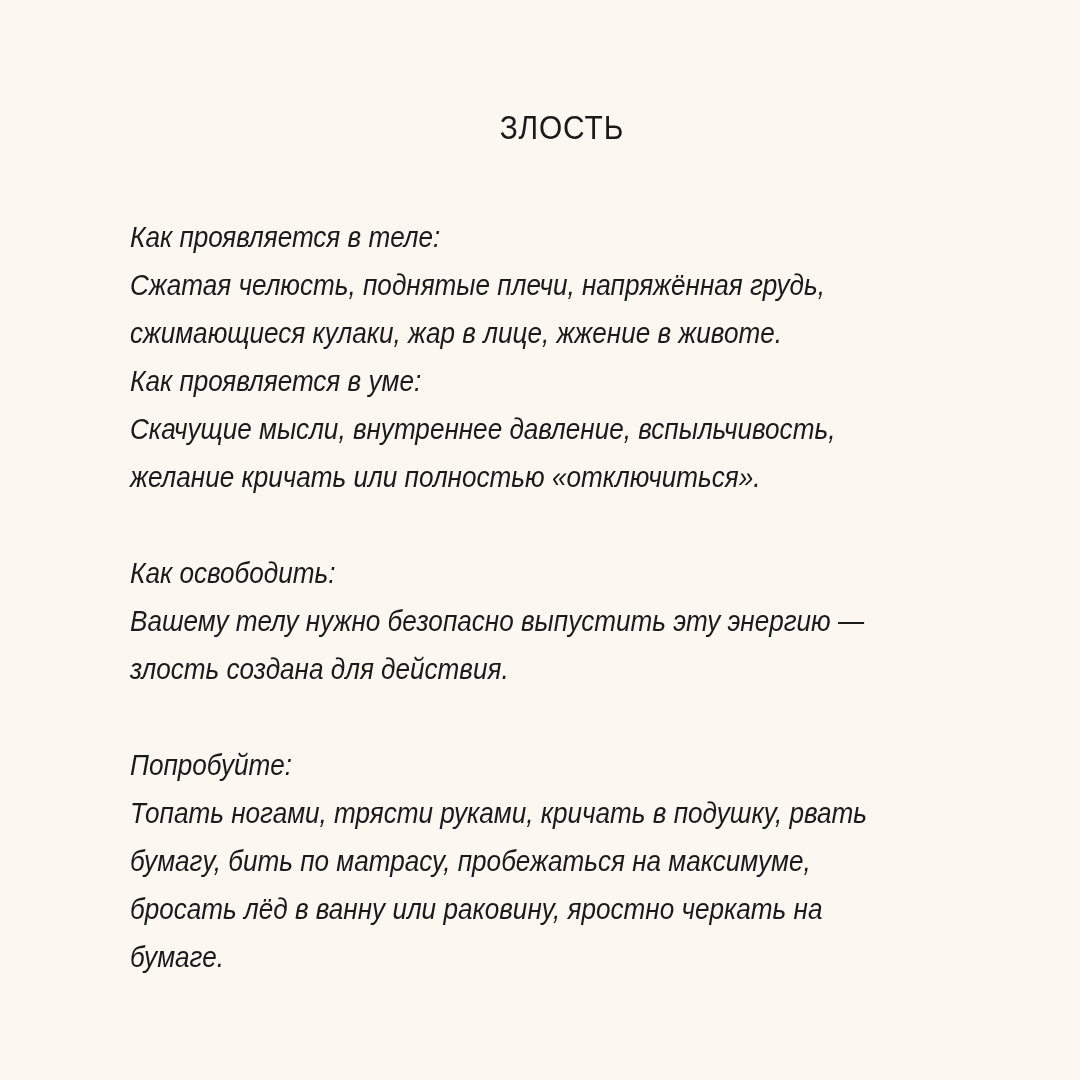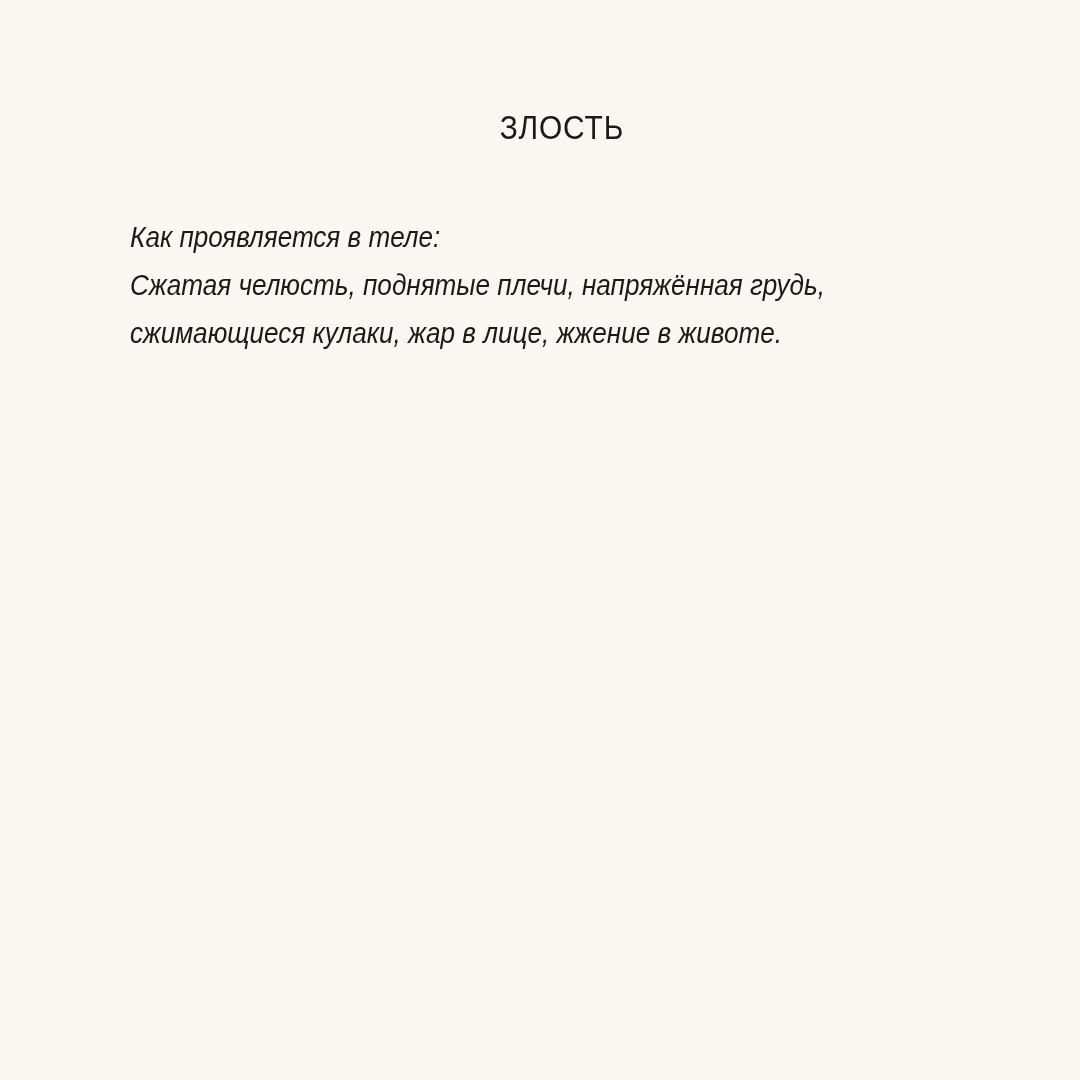--- a/index.html
+++ b/index.html
@@ -60,20 +60,37 @@
 
 <div class="page">
   <h1 class="title">ЗЛОСТЬ</h1>
 
   <div class="content">
     <div>
       <div class="line">Как проявляется в теле:</div>
       <div class="line">Сжатая челюсть, поднятые плечи, напряжённая грудь,</div>
       <div class="line">сжимающиеся кулаки, жар в лице, жжение в животе.</div>
     </div>
+    <div>
+      <div class="line">Как проявляется в уме:</div>
+      <div class="line">Скачущие мысли, внутреннее давление, вспыльчивость,</div>
+      <div class="line">желание кричать или полностью «отключиться».</div>
+    </div>
 
     <div class="gap"></div>
 
+    <div>
+      <div class="line">Как освободить:</div>
+      <div class="line">Вашему телу нужно безопасно выпустить эту энергию —</div>
+      <div class="line">злость создана для действия.</div>
+    </div>
 
     <div class="gap"></div>
 
+    <div>
+      <div class="line">Попробуйте:</div>
+      <div class="line">Топать ногами, трясти руками, кричать в подушку, рвать</div>
+      <div class="line">бумагу, бить по матрасу, пробежаться на максимуме,</div>
+      <div class="line">бросать лёд в ванну или раковину, яростно черкать на</div>
+      <div class="line">бумаге.</div>
+    </div>
   </div>
 </div>
 
 </body></html>

